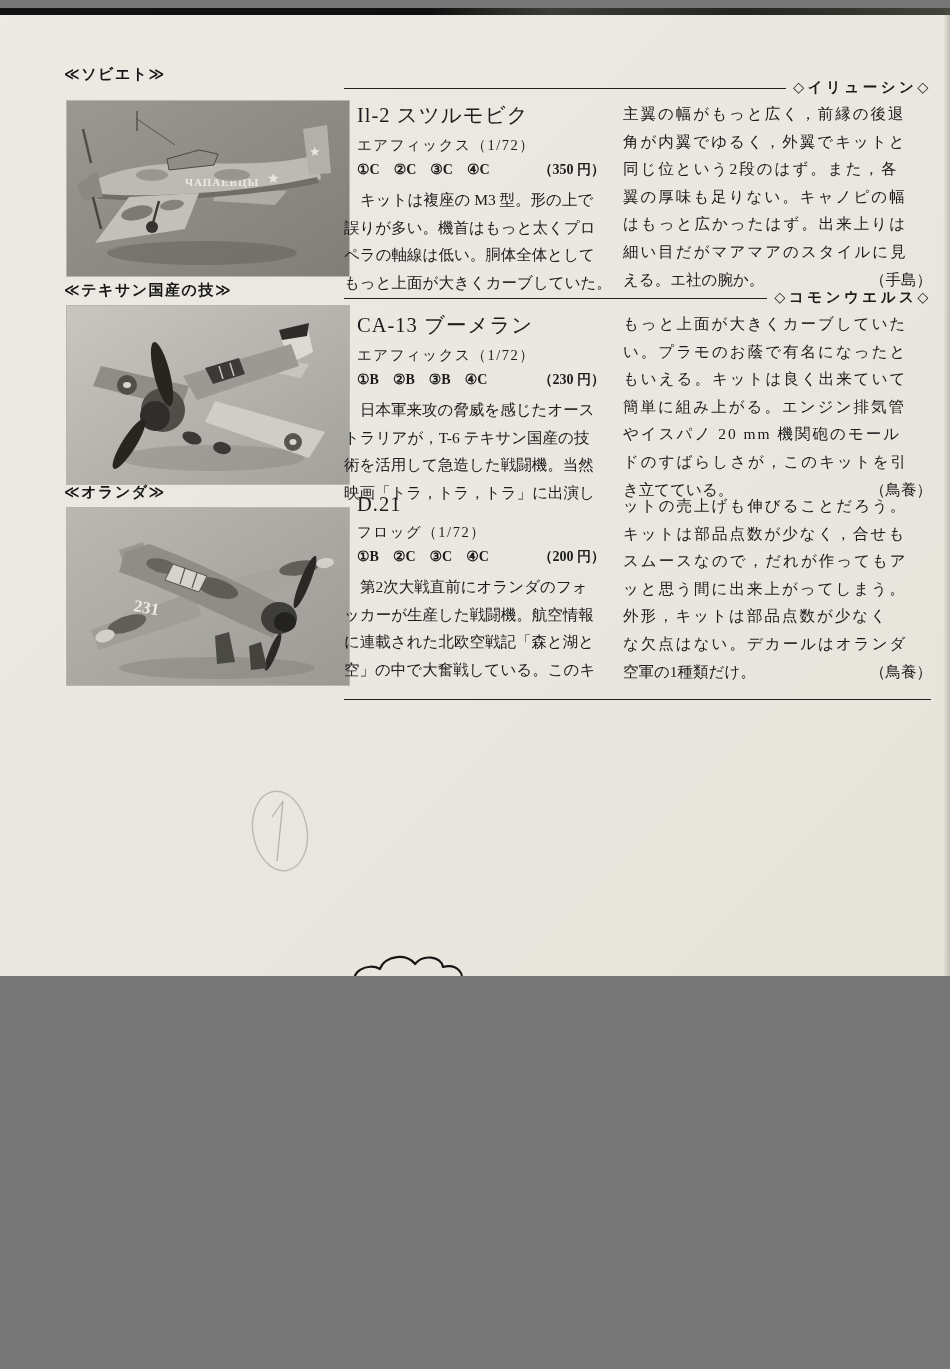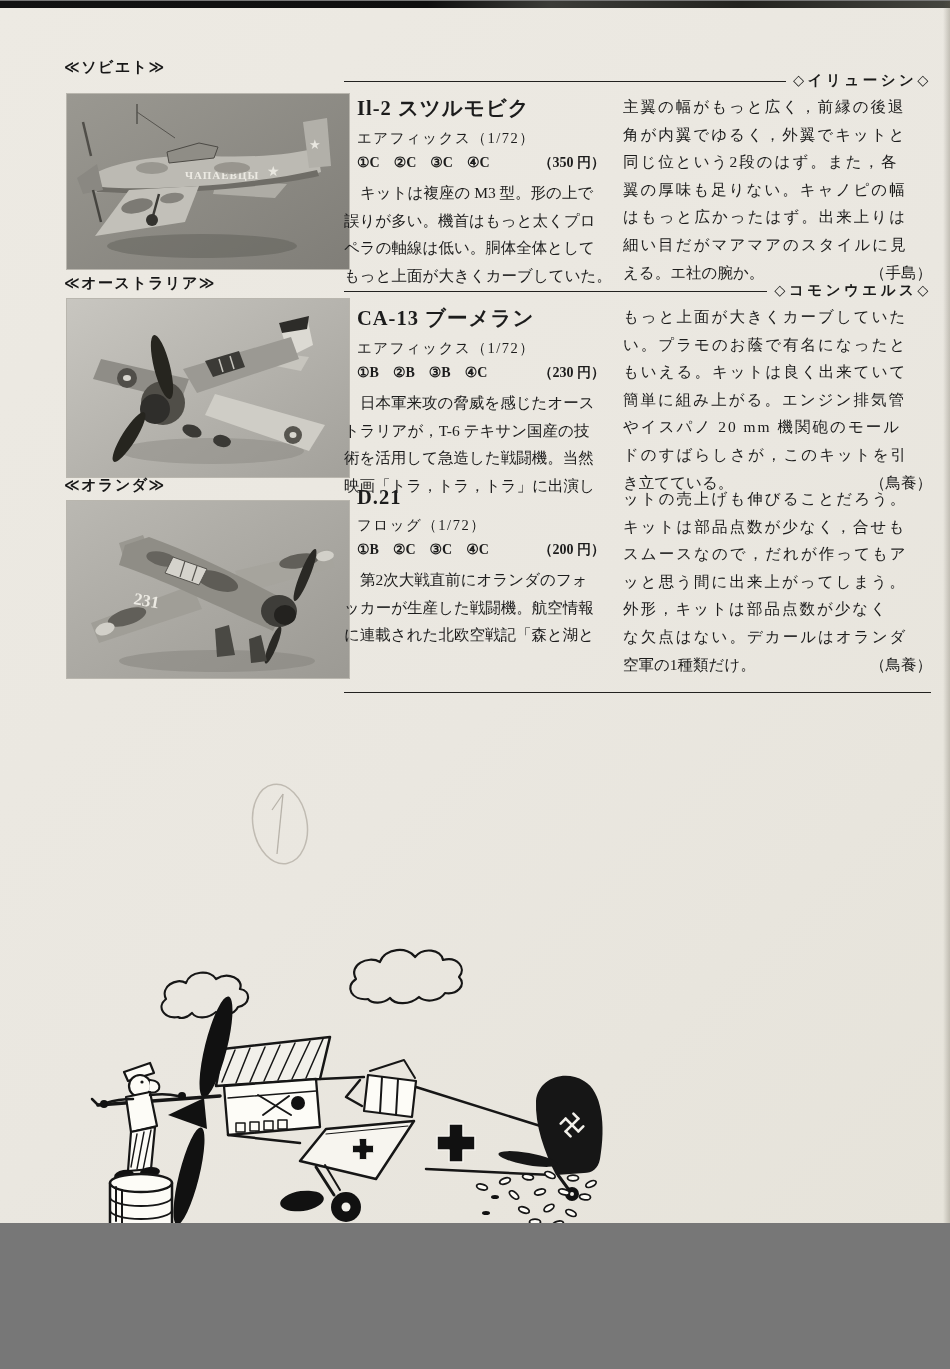--- a/index.html
+++ b/index.html
@@ -1,17 +1,17 @@
 <!DOCTYPE html>
 <html><head>
 <meta charset="utf-8">
 <style>
   html,body{margin:0;padding:0;background:#777;}
   .page{
-    position:relative; width:950px; height:1222px; margin:1px auto;
+    position:relative; width:950px; height:968px; margin:8px auto;
     background:linear-gradient(135deg,#edeae3 0%,#eae7e0 55%,#e6e3da 100%);
     font-family:"Liberation Serif","DejaVu Serif",serif;
     color:#1c1c1c; overflow:hidden;
   }
   .top-strip{position:absolute;top:0;left:0;width:100%;height:7px;
     background:linear-gradient(to right,#131313 0%,#0f0f0f 45%,#3c3c38 58%,#23231f 78%,#45453f 100%);}
   .right-edge{position:absolute;top:0;right:0;width:7px;height:100%;
     background:linear-gradient(to left,rgba(90,85,70,.28),rgba(90,85,70,0));}
 
   .photo-label{position:absolute;left:64px;font:bold 15px "Liberation Sans","DejaVu Sans",sans-serif;
@@ -20,21 +20,21 @@
   .photo svg{display:block;width:100%;height:100%;}
 
   .section{position:absolute;left:344px;width:588px;}
   .rule-row{display:flex;align-items:center;height:18px;}
   .rule{flex:1;border-top:1.6px solid #22211f;margin-top:3px;}
   .maker{font:bold 14.5px "Liberation Sans","DejaVu Sans",sans-serif;
     letter-spacing:3.5px;padding-left:7px;white-space:nowrap;color:#1a1a19;}
   .cols{display:flex;margin-top:4px;}
   .midcol{width:263px;flex:none;}
   .rightcol{flex:1;padding-left:16px;}
-  .kit-title{font-weight:bold;font-size:20.5px;letter-spacing:1px;margin:1px 0 7px 13px;}
+  .kit-title{font-weight:normal;font-size:20.5px;letter-spacing:1px;margin:1px 0 7px 13px;}
   .brand{font-size:14.5px;letter-spacing:1.5px;margin:0 0 6px 13px;}
   .ratings-row{display:flex;justify-content:space-between;margin:0 2px 7px 13px;
     font-weight:bold;font-size:14px;white-space:nowrap;}
   .bodyline{font-size:15.5px;line-height:27.6px;white-space:nowrap;}
   .rightcol .bodyline{letter-spacing:2px;}
   .indent{text-indent:16px;}
   .lastline{display:flex;justify-content:space-between;font-size:15.5px;line-height:27.6px;white-space:nowrap;}
   .bottom-rule{position:absolute;left:344px;top:691px;width:587px;border-top:1.6px solid #22211f;}
 
   .footer-rule{position:absolute;left:57px;top:1293px;width:828px;height:2.5px;background:#2b2b28;}
@@ -78,21 +78,21 @@
       <polygon points="62,96 132,92 118,128 28,142" fill="#c2c0b9"></polygon>
       <ellipse cx="70" cy="112" rx="16" ry="7" fill="#7c7a74" transform="rotate(-12 70 112)"></ellipse>
       <ellipse cx="105" cy="104" rx="12" ry="5" fill="#85837d" transform="rotate(-8 105 104)"></ellipse>
       <ellipse cx="165" cy="74" rx="18" ry="6" fill="#8e8c85" opacity=".8"></ellipse>
       <ellipse cx="85" cy="74" rx="16" ry="6" fill="#908e87" opacity=".8"></ellipse>
       <line x1="92" y1="100" x2="86" y2="122" stroke="#3c3b37" stroke-width="2.5"></line>
       <circle cx="85" cy="126" r="6" fill="#34332f"></circle>
     </svg>
   </figure>
 
-  <div class="photo-label" style="top:273px">≪オーストラリア≫</div>
+  <div class="photo-label" style="top:273px">≪テキサン国産の技≫</div>
   <figure class="photo" style="top:298px;height:178px;margin:0">
     <svg viewBox="0 0 282 178">
       <defs>
         <linearGradient id="pg2" x1="0" y1="0" x2="1" y2="1">
           <stop offset="0" stop-color="#c8c6c0"></stop>
             <stop offset="1" stop-color="#a3a19b"></stop>
         </linearGradient>
       </defs>
       <rect width="282" height="178" fill="url(#pg2)"></rect>
       <ellipse cx="145" cy="152" rx="92" ry="13" fill="#8b8983" opacity=".5"></ellipse>
@@ -223,20 +223,21 @@
       <div class="midcol">
         <div class="kit-title">D.21</div>
         <div class="brand">フロッグ（1/72）</div>
         <div class="ratings-row">
           <span>①B　②C　③C　④C</span>
           <span>（200 円）</span>
         </div>
         <div class="bodyline indent">第2次大戦直前にオランダのフォ</div>
         <div class="bodyline">ッカーが生産した戦闘機。航空情報</div>
         <div class="bodyline">に連載された北欧空戦記「森と湖と</div>
+        <div class="bodyline">空」の中で大奮戦している。このキ</div>
       </div>
       <div class="rightcol">
         <div class="bodyline">ットの売上げも伸びることだろう。</div>
         <div class="bodyline">キットは部品点数が少なく，合せも</div>
         <div class="bodyline">スムースなので，だれが作ってもア</div>
         <div class="bodyline">ッと思う間に出来上がってしまう。</div>
         <div class="bodyline">外形，キットは部品点数が少なく</div>
         <div class="bodyline">な欠点はない。デカールはオランダ</div>
         <div class="lastline">
           <span>空軍の1種類だけ。</span>

